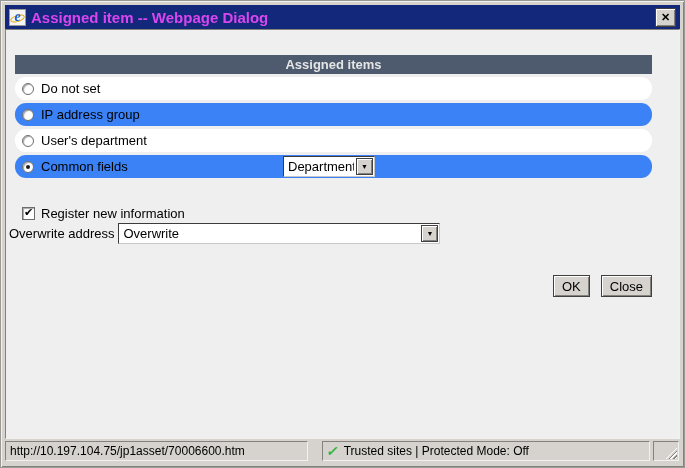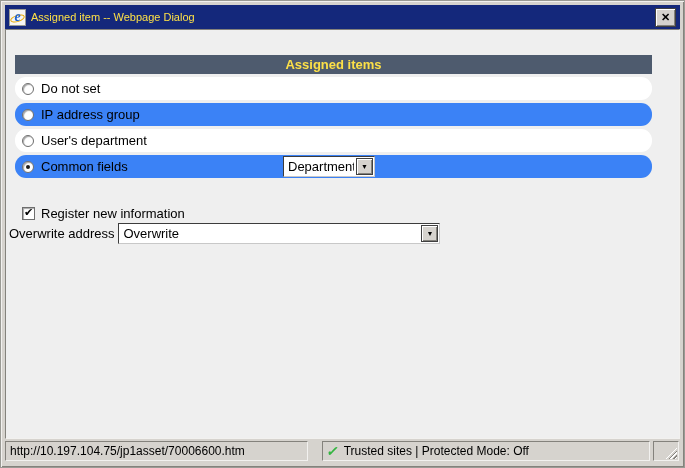--- a/index.html
+++ b/index.html
@@ -39,21 +39,21 @@
     position: relative; z-index: 2;
   }
   .ie-icon .orbit {
     position: absolute; left: 0px; top: 5px;
     width: 15px; height: 7px;
     border: 1px solid #e8a800; border-radius: 50%;
     transform: rotate(-18deg);
     z-index: 1;
   }
   .title-text {
-    color: #fde047; font-weight: normal; font-size: 11px;
+    color: #d946ef; font-weight: bold; font-size: 15px;
     white-space: nowrap; overflow: hidden;
   }
   .close-btn {
     margin-left: auto;
     width: 21px; height: 19px;
     background: #d6d3ce;
     border: 1px solid #404040;
     box-shadow: inset 1px 1px 0 #ffffff, inset -1px -1px 0 #84827c;
     display: flex; align-items: center; justify-content: center;
     font-size: 11px; font-weight: bold; color: #000;
@@ -66,21 +66,21 @@
     border: 1px solid;
     border-color: #84827c #f2f1ef #f2f1ef #84827c;
     overflow: hidden;
   }
   
   .assign-table {
     position: absolute; left: 9px; top: 25px; width: 637px;
   }
   .table-header {
     height: 19px; background: #4e5b6e;
-    color: #fde047; font-weight: bold; font-size: 13px;
+    color: #e5e5e5; font-weight: bold; font-size: 13px;
     display: flex; align-items: center; justify-content: center;
     margin-bottom: 3px;
   }
   .opt-row {
     height: 23px; background: #ffffff;
     display: flex; align-items: center;
     padding-left: 7px; margin-bottom: 3px;
     position: relative;
     border-radius: 11px;
   }
@@ -248,20 +248,24 @@
     <div class="overwrite-row">
       <span class="ow-label">Overwrite address</span>
       <span class="combo wide">
         <span class="sel-text">Overwrite</span>
         <span class="sel-arrow">
             <span>▼</span>
           </span>
       </span>
     </div>
 
+    <div class="btn-row">
+      <span class="btn">OK</span>
+      <span class="btn">Close</span>
+    </div>
 
   </div>
 
   <div class="statusbar">
     <div class="sb-panel sb-url">
       <span>http://10.197.104.75/jp1asset/70006600.htm</span>
     </div>
     <div class="sb-panel sb-zone">
       <span class="zone-check">✓</span>
       <span>Trusted sites | Protected Mode: Off</span>

